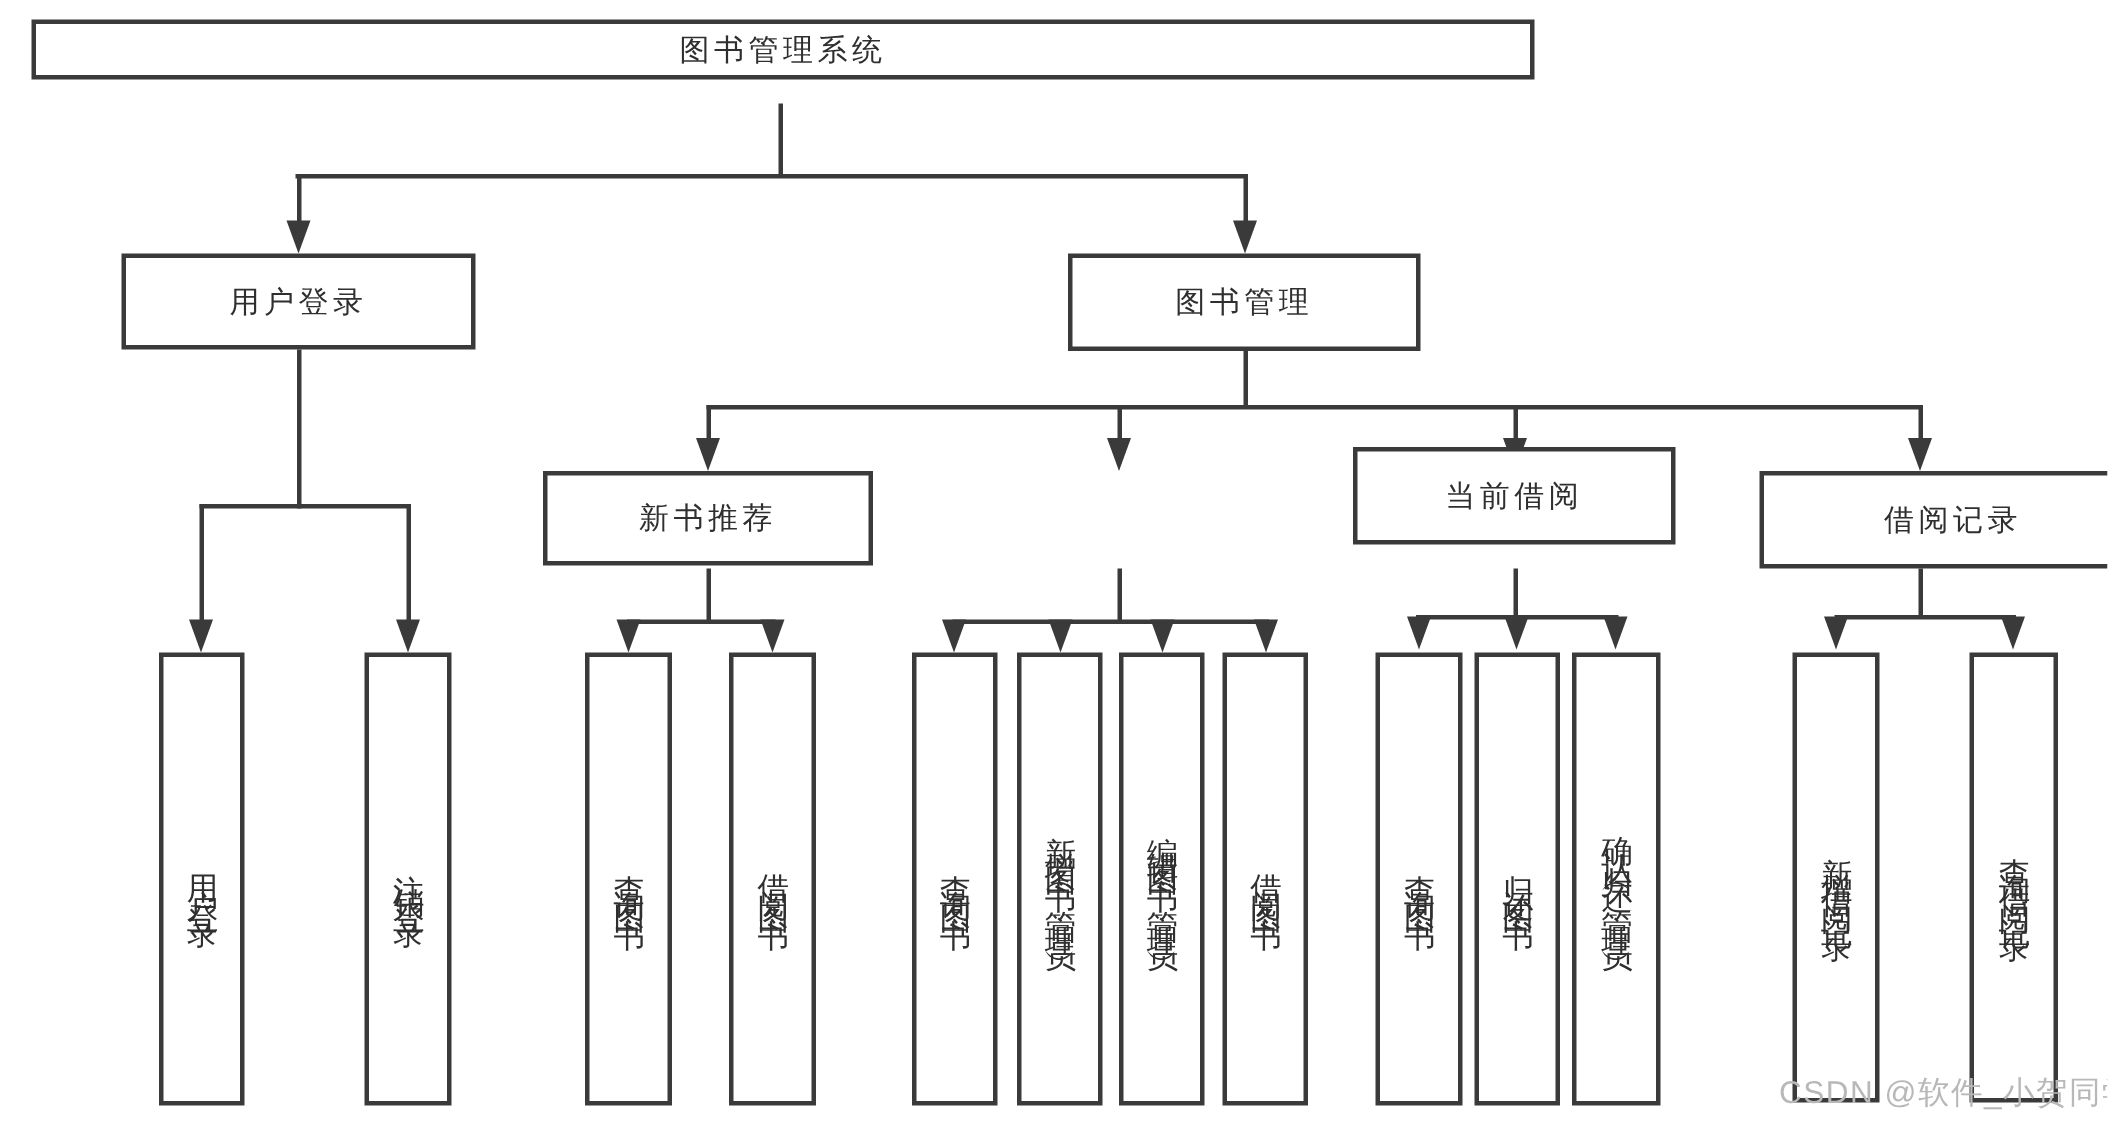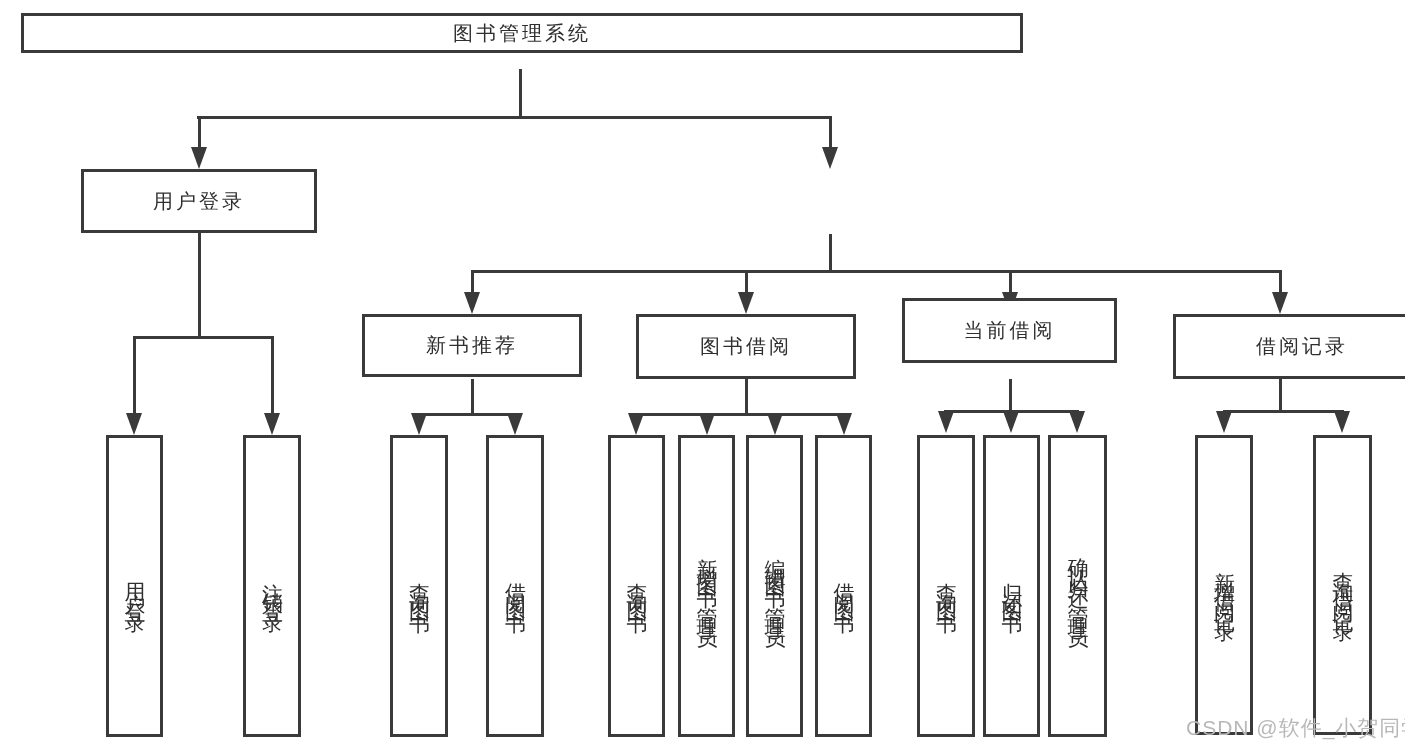--- a/index.html
+++ b/index.html
@@ -39,41 +39,41 @@
   <div class="box hbox" style="left:21px;top:13px;width:1002px;height:40px">图书管理系统</div>
 
   <div class="vline" style="left:519px;top:69px;height:48px"></div>
   <div class="hline" style="left:197px;top:116px;width:635px"></div>
   <div class="vline" style="left:198px;top:116px;height:33px"></div>
   <div class="vline" style="left:829px;top:116px;height:33px"></div>
   <div class="arrow" style="left:191px;top:147px"></div>
   <div class="arrow" style="left:822px;top:147px"></div>
 
   <div class="box hbox" style="left:81px;top:169px;width:236px;height:64px">用户登录</div>
+  <div class="box hbox" style="left:712px;top:169px;width:235px;height:65px">图书管理</div>
 
   <div class="vline" style="left:198px;top:233px;height:106px"></div>
   <div class="hline" style="left:133px;top:336px;width:141px"></div>
   <div class="vline" style="left:133px;top:336px;height:78px"></div>
   <div class="vline" style="left:271px;top:336px;height:78px"></div>
   <div class="arrow" style="left:126px;top:413px"></div>
   <div class="arrow" style="left:264px;top:413px"></div>
 
   <div class="vline" style="left:829px;top:234px;height:38px"></div>
   <div class="hline" style="left:471px;top:270px;width:811px"></div>
   <div class="vline" style="left:471px;top:270px;height:23px"></div>
   <div class="vline" style="left:745px;top:270px;height:23px"></div>
   <div class="vline" style="left:1009px;top:270px;height:23px"></div>
   <div class="vline" style="left:1279px;top:270px;height:23px"></div>
   <div class="arrow" style="left:464px;top:292px"></div>
   <div class="arrow" style="left:738px;top:292px"></div>
   <div class="arrow" style="left:1002px;top:292px"></div>
   <div class="arrow" style="left:1272px;top:292px"></div>
 
   <div class="box hbox" style="left:362px;top:314px;width:220px;height:63px">新书推荐</div>
-  <div class="box hbox" style="left:636px;top:314px;width:220px;height:65px">图书借阅</div>
   <div class="box hbox" style="left:902px;top:298px;width:215px;height:65px">当前借阅</div>
   <div class="box hbox" style="left:1173px;top:314px;width:258px;height:65px">借阅记录</div>
 
   <div class="vline" style="left:471px;top:379px;height:37px"></div>
   <div class="hline" style="left:418px;top:413px;width:99px"></div>
   <div class="arrow" style="left:411px;top:413px"></div>
   <div class="arrow" style="left:507px;top:413px"></div>
 
   <div class="vline" style="left:745px;top:379px;height:37px"></div>
   <div class="hline" style="left:635px;top:413px;width:211px"></div>

